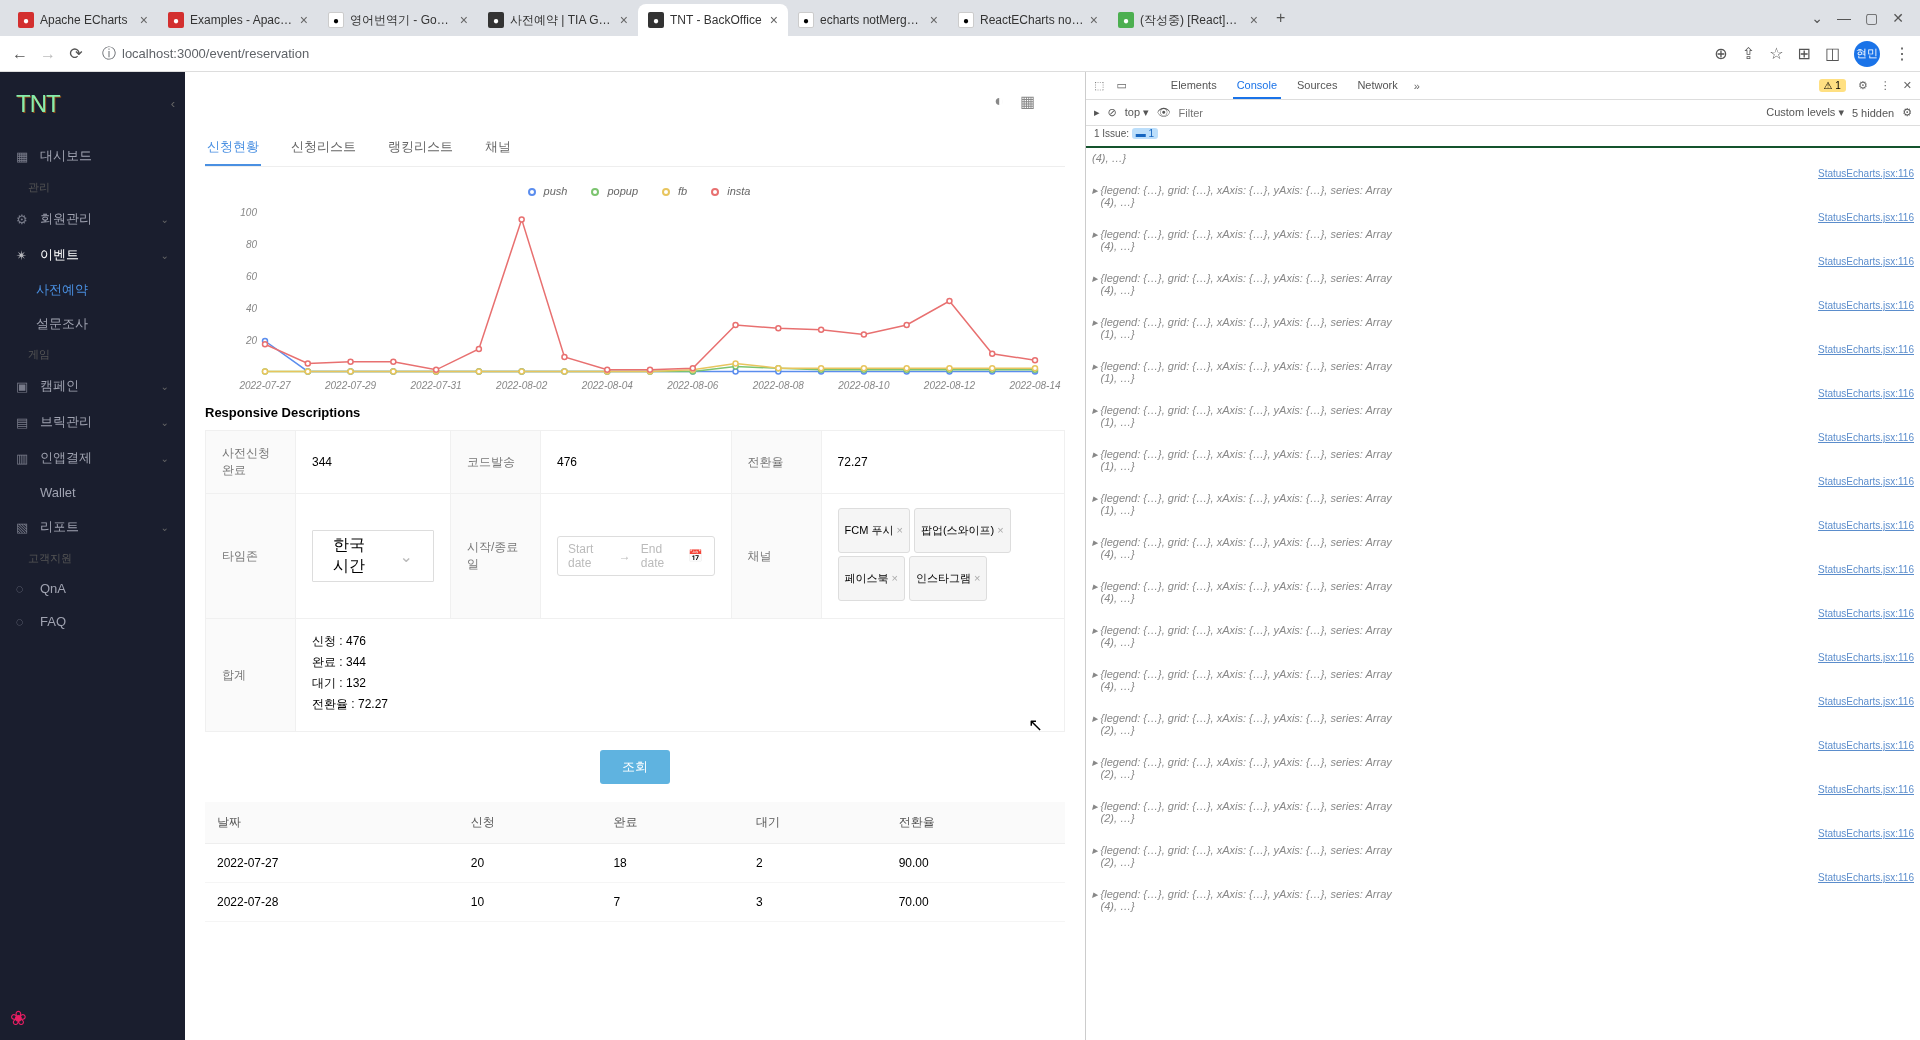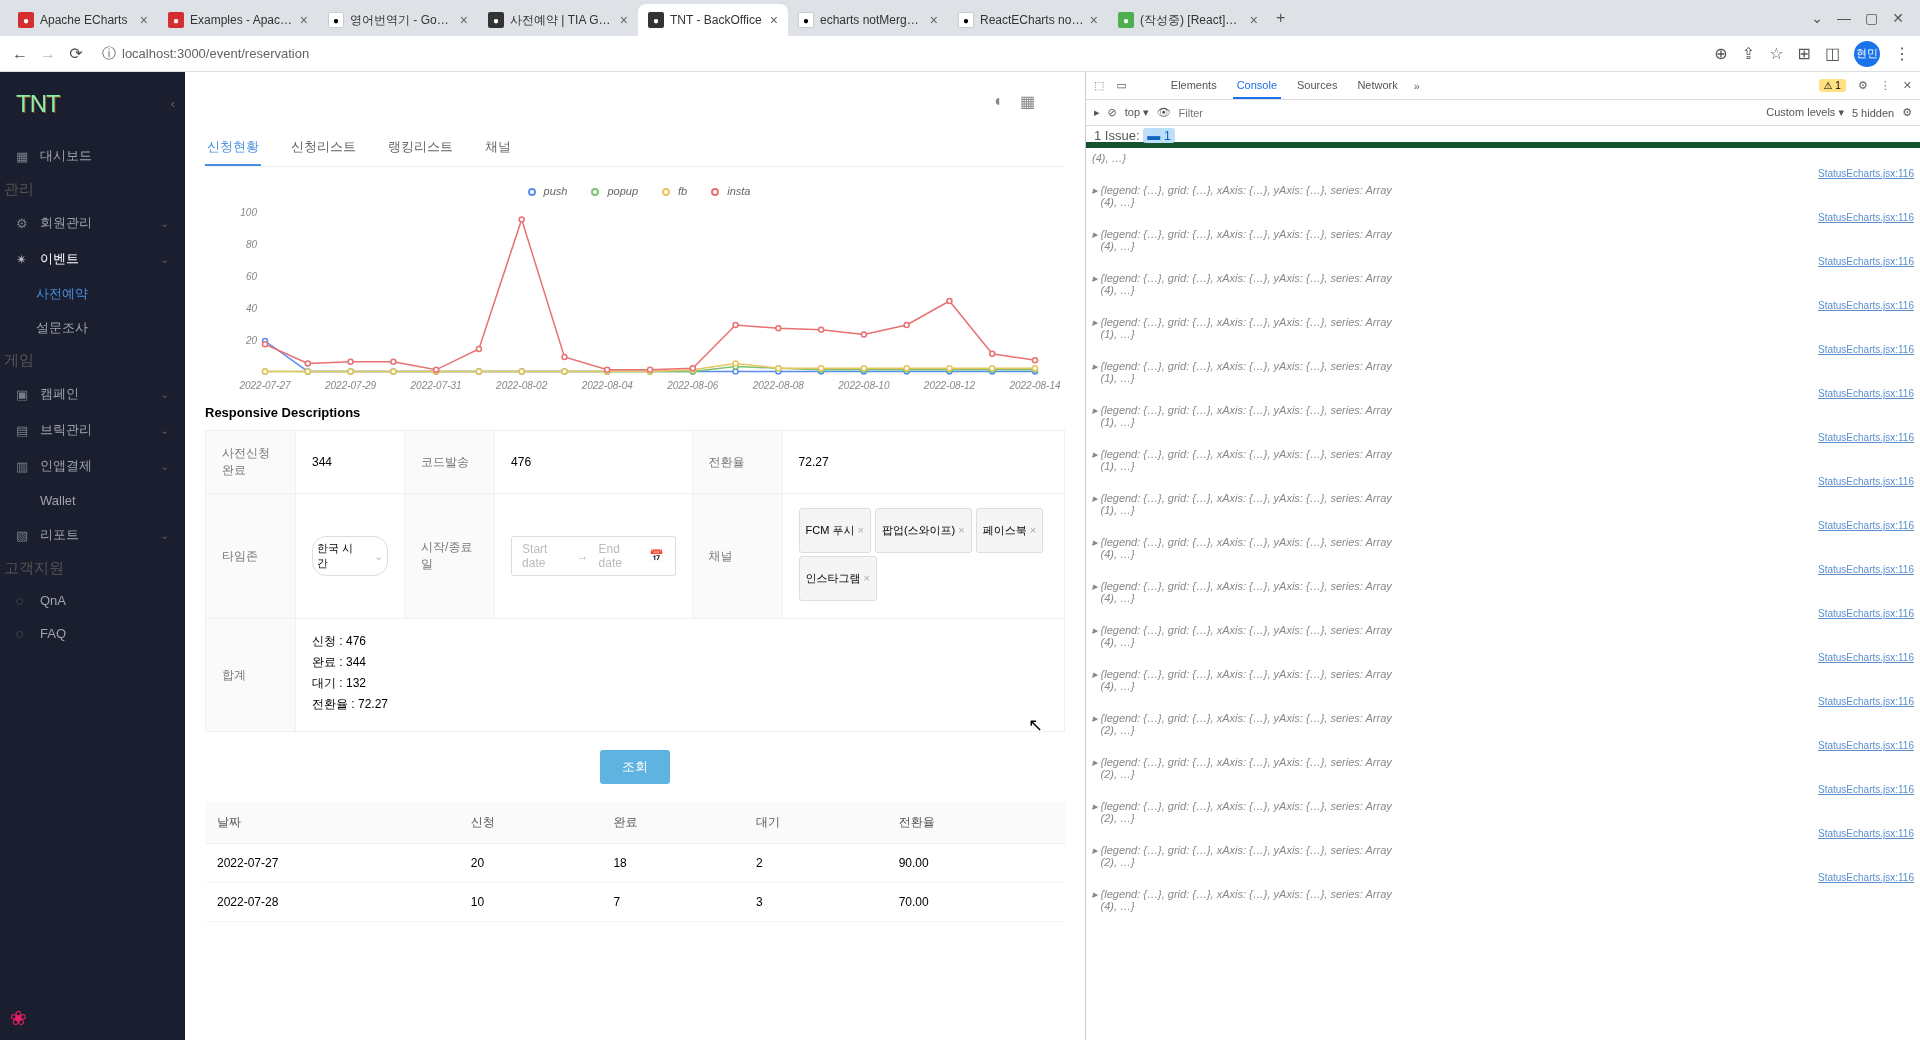--- a/index.html
+++ b/index.html
@@ -25,21 +25,21 @@
 .addr-right { display:flex; gap:14px; color:#555; font-size:16px; align-items:center; }
 .avatar { width:26px; height:26px; border-radius:50%; background:#1a73e8; color:#fff; display:flex; align-items:center; justify-content:center; font-size:11px; }
 
 
 .viewport { flex:1; display:flex; background:#fff; }
 .app { width:1085px; display:flex; background:#1a1e2e; }
 .sidebar { width:185px; background:#1a1e2e; color:#a0a3b1; font-size:13px; padding-top:8px; position:relative; }
 .logo { padding:10px 16px 20px; }
 .logo-text { font-size:24px; font-weight:400; color:#86efac; letter-spacing:-1px; text-shadow:1px 1px 0 #8b4513; }
 .side-toggle { position:absolute; right:10px; top:24px; color:#666; }
-.side-section { padding:6px 4px; font-size:15px; color:#555; }
+.side-section { padding:6px 28px; font-size:11px; color:#555; }
 .side-item { padding:9px 16px; display:flex; align-items:center; gap:10px; cursor:pointer; }
 .side-item.active { color:#fff; }
 .side-item .chev { margin-left:auto; font-size:10px; color:#666; }
 .side-sub { padding:8px 16px 8px 36px; cursor:pointer; }
 .side-sub.active { color:#4a90e2; }
 .side-icon { width:14px; display:inline-block; opacity:0.7; }
 .flower { position:absolute; bottom:10px; left:10px; color:#e91e63; font-size:20px; }
 
 .content { flex:1; background:#fff; padding:18px 20px; overflow-y:auto; position:relative; }
 .head-icons { position:absolute; right:50px; top:20px; display:flex; gap:16px; color:#888; }
@@ -53,40 +53,40 @@
 .lg-mark { display:inline-block; width:8px; height:8px; border-radius:50%; border:2px solid; background:#fff; vertical-align:middle; margin-right:3px; }
 .chart-svg { width:100%; height:190px; }
 .axis-text { fill:#888; font-size:10px; }
 
 .section-title { font-size:13px; font-weight:600; margin:10px 0; }
 .desc-table { width:100%; border-collapse:collapse; }
 .desc-table td { border:1px solid #f0f0f0; padding:14px 16px; font-size:12px; }
 .desc-table td.label { background:#fafafa; color:#777; width:90px; }
 .tag { background:#f5f5f5; border:1px solid #ddd; padding:14px 6px; border-radius:3px; font-size:11px; margin-right:4px; display:inline-block; margin-bottom:3px; }
 .tag .x { color:#aaa; margin-left:3px; cursor:pointer; }
-.select-box { border:1px solid #ddd; padding:4px 4px; font-size:11px; display:inline-flex; align-items:center; gap:20px; border-radius:14px; }
+.select-box { border:1px solid #ddd; padding:4px 20px; font-size:16px; display:inline-flex; align-items:center; gap:20px; border-radius:1px; }
 .date-range { border:1px solid #ddd; padding:5px 10px; font-size:12px; color:#bbb; display:inline-flex; gap:10px; align-items:center; border-radius:3px; }
 .totals div { font-size:12px; margin-bottom:4px; }
 
 .query-btn { display:block; margin:18px auto; background:#5fb3e0; color:#fff; border:none; padding:8px 22px; border-radius:3px; font-size:13px; cursor:pointer; }
 
 .data-table { width:100%; border-collapse:collapse; font-size:12px; }
 .data-table th { background:#fafafa; padding:12px; text-align:left; color:#555; font-weight:500; border-bottom:1px solid #eee; }
 .data-table td { padding:12px; border-bottom:1px solid #f5f5f5; }
 
 
 .devtools { flex:1; border-left:1px solid #ccc; background:#fff; font-family:Menlo,Consolas,monospace; font-size:11px; display:flex; flex-direction:column; }
 .dt-top { height:28px; border-bottom:1px solid #ddd; display:flex; align-items:center; gap:12px; padding:0 8px; }
 .dt-top .dtab { color:#555; cursor:pointer; padding:6px 4px; }
 .dt-top .dtab.active { color:#1a73e8; border-bottom:2px solid #1a73e8; }
 .dt-top .warn { margin-left:auto; background:#ffe082; padding:1px 5px; border-radius:3px; font-size:10px; }
 .dt-top .icon { color:#666; }
 .dt-toolbar { height:26px; border-bottom:1px solid #ddd; display:flex; align-items:center; gap:8px; padding:0 8px; color:#555; }
 .dt-toolbar input { border:none; outline:none; font-size:11px; width:100px; }
-.dt-issue { height:22px; border-bottom:6px solid #14532d; padding:2px 8px; font-size:13px; color:#555; }
+.dt-issue { height:22px; border-bottom:2px solid #14532d; padding:2px 8px; font-size:10px; color:#555; }
 .dt-issue .chip { background:#bbdefb; color:#1565c0; padding:0 4px; border-radius:3px; }
 .console { flex:1; overflow-y:auto; padding:2px 6px; }
 .log { padding:2px 0; color:#888; font-style:italic; display:flex; }
 .log .caret { color:#888; margin-right:3px; }
 .log .body { flex:1; }
 .log .src { color:#5b8dcc; text-decoration:underline; margin-left:auto; font-style:normal; font-size:10px; white-space:nowrap; }
 .cursor-mock { position:absolute; left:843px; top:642px; font-size:18px; color:#000; pointer-events:none; }
 </style>
 </head>
 <body>

